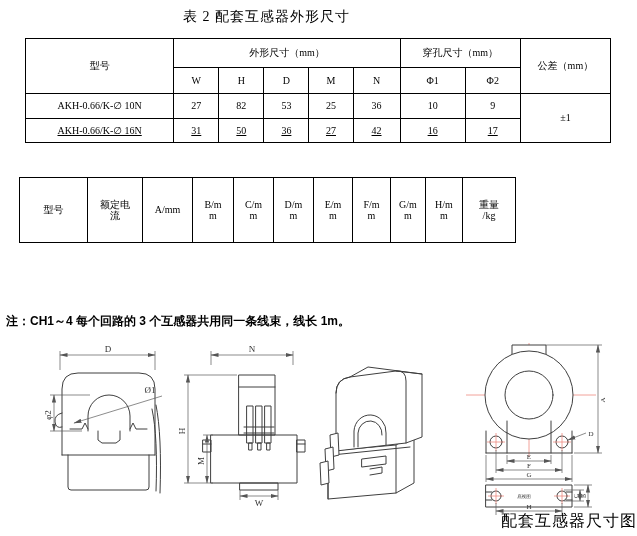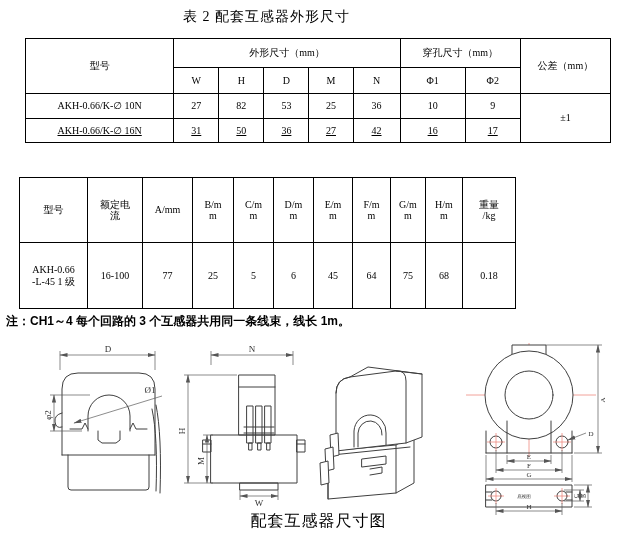--- a/index.html
+++ b/index.html
@@ -22,21 +22,21 @@
   #table2{left:19px;top:177px;width:497px;}
   #table2 td{white-space:pre-line;}
   .h29{height:29px;}.h26{height:26px;}.h25{height:25px;}.h24{height:24px;text-decoration:underline;}
   .h65{height:65px;}.h66{height:66px;}
   #note{
     left:6px;top:313px;width:620px;
     font-family:"Liberation Sans","DejaVu Sans",sans-serif;
     font-weight:bold;font-size:12px;
   }
   #caption{
-    left:0;top:511px;width:637px;text-align:center;font-size:16px;letter-spacing:1px;
+    left:0;top:511px;width:637px;text-align:right;font-size:16px;letter-spacing:1px;
   }
   #drawings{left:30px;top:343px;}
   svg text{font-family:"Liberation Serif","DejaVu Serif",serif;fill:#333;}
   .ol{stroke:#3f3f3f;stroke-width:1;fill:none;stroke-linejoin:round;stroke-linecap:round;}
   .olf{stroke:#3f3f3f;stroke-width:1;fill:#fff;stroke-linejoin:round;}
   .dim{stroke:#5a5a5a;stroke-width:0.7;fill:none;}
   .cl{stroke:#ef8a80;stroke-width:0.8;fill:none;}
 </style>
 </head>
 <body>
@@ -125,34 +125,20 @@
 m</td>
     <td>F/m
 m</td>
     <td>G/m
 m</td>
     <td>H/m
 m</td>
     <td>重量
 /kg</td>
   </tr>
-  <tr class="h66">
-    <td>AKH-0.66
--L-45 1 级</td>
-    <td>16-100</td>
-    <td>77</td>
-    <td>25</td>
-    <td>5</td>
-    <td>6</td>
-    <td>45</td>
-    <td>64</td>
-    <td>75</td>
-    <td>68</td>
-    <td>0.18</td>
-  </tr>
 </tbody>
   </table>
 
 <div class="abs" id="note">注：CH1～4 每个回路的 3 个互感器共用同一条线束，线长 1m。</div>
 
 <svg class="abs" id="drawings" width="600" height="176" viewBox="0 0 600 176">
   <defs>
     <marker id="ae" markerWidth="9" markerHeight="7" refX="7.5" refY="2.5" orient="auto-start-reverse" markerUnits="userSpaceOnUse">
       <path d="M0,0.4 L8,2.5 L0,4.6 Z" fill="#555"></path>
     </marker>

